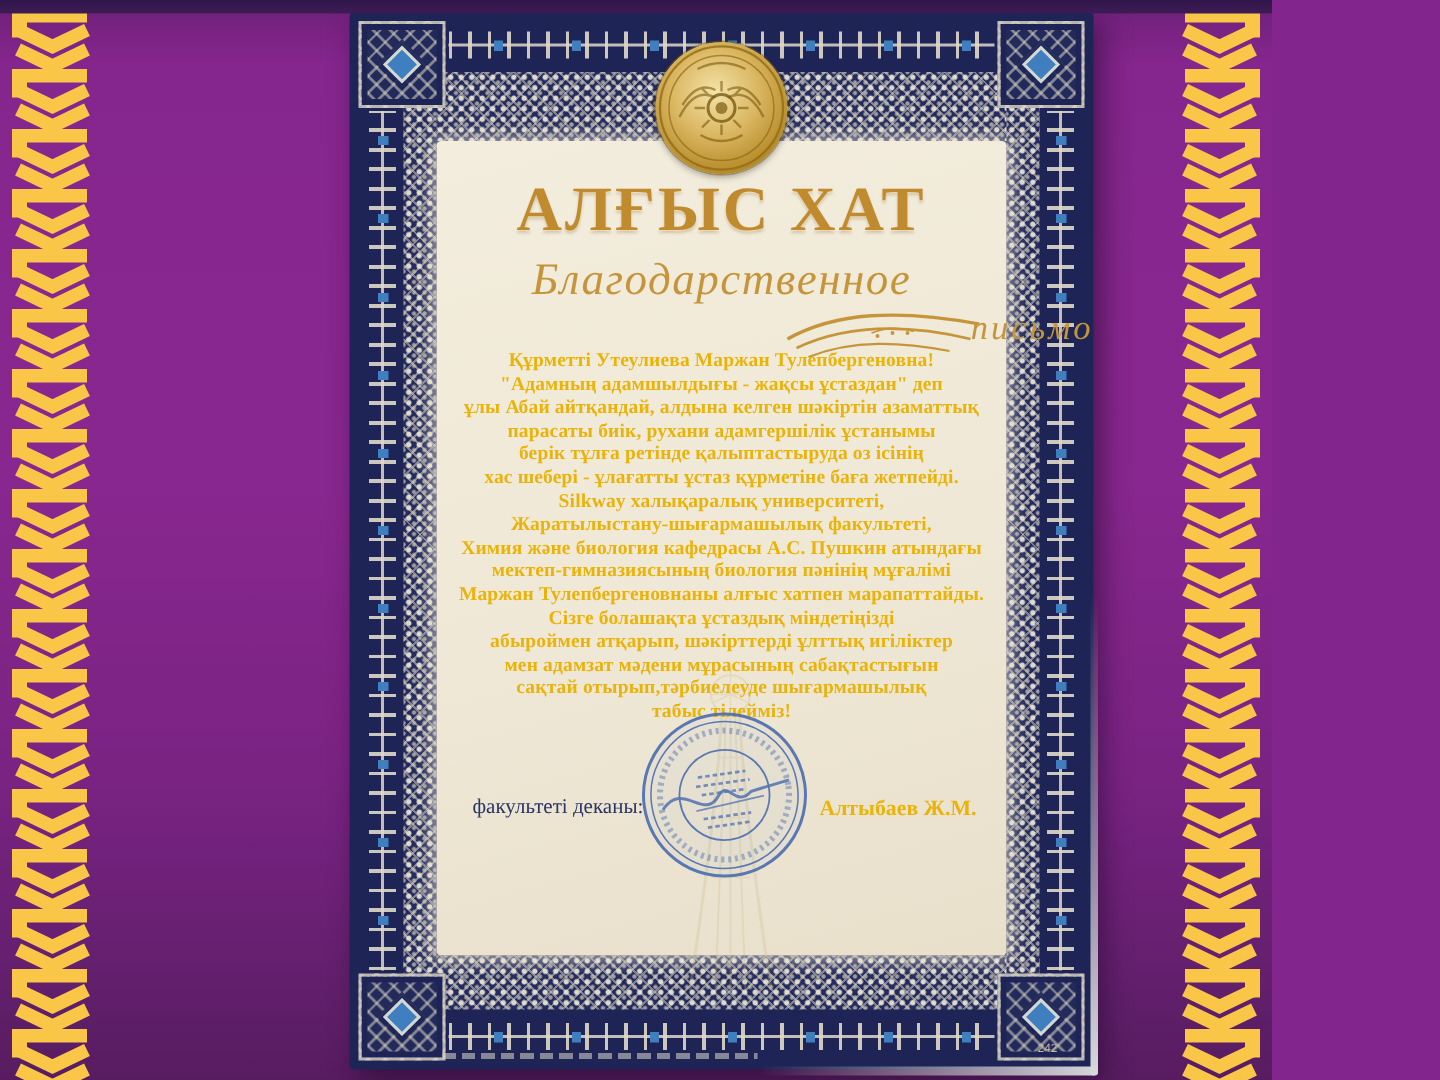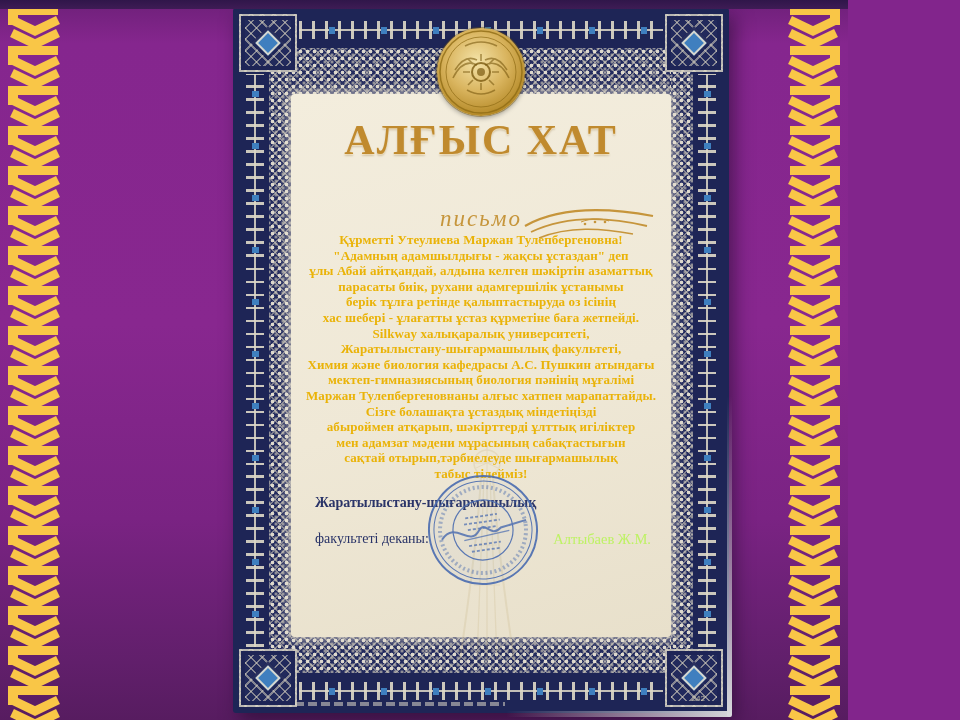--- a/index.html
+++ b/index.html
@@ -111,37 +111,37 @@
     font-size:42px;font-weight:bold;letter-spacing:2px;color:#C08A2E;
     text-shadow:0 1px 0 rgba(255,236,190,.45),0 2px 2px rgba(120,80,10,.25);
     z-index:4;
   }
   .subtitle1{
     position:absolute;top:162px;left:0;width:100%;text-align:center;
     font-size:30px;font-style:italic;color:#C6953B;letter-spacing:1px;
     z-index:4;
   }
   .subtitle2{
-    position:absolute;top:198px;left:0;width:100%;text-align:center;
+    position:absolute;top:198px;left:0;width:100%;text-align:right;
     font-size:23px;font-style:italic;color:#C6953B;letter-spacing:2px;
     z-index:4;
   }
   .flourish{position:absolute;left:288px;top:192px;z-index:4;}
   
   .body-text{
     position:absolute;top:224px;left:62px;right:62px;text-align:center;
     font-size:13px;line-height:15.6px;font-weight:bold;color:#eab308;
     white-space:pre-line;letter-spacing:.1px;z-index:4;
   }
   
   .watermark{position:absolute;left:199px;top:437px;width:110px;height:215px;opacity:.5;z-index:3;}
   
   .sig-dept1{position:absolute;top:487px;left:82px;font-size:14px;font-weight:bold;color:#2A3468;z-index:4;}
   .sig-dept2{position:absolute;top:523px;left:82px;font-size:14px;font-weight:normal;color:#2A3468;z-index:4;}
-  .sig-name{position:absolute;top:523px;right:78px;font-size:14.5px;font-weight:normal;color:#bef264;z-index:5;}
+  .sig-name{position:absolute;top:523px;right:78px;font-size:14.5px;font-weight:bold;color:#eab308;z-index:5;}
   .stamp{position:absolute;left:190px;top:462px;width:120px;height:120px;z-index:4;transform:rotate(-8deg);opacity:.9;}
   
   .fineprint{
     position:absolute;left:62px;bottom:7px;width:210px;height:4px;opacity:.65;
     background:repeating-linear-gradient(90deg,rgba(220,215,200,.85) 0 9px,transparent 9px 13px);
     z-index:4;
   }
   .footer-num{position:absolute;right:24px;bottom:10px;font-size:8px;color:#BFB9A6;z-index:4;font-family:"Liberation Sans",sans-serif;}
 </style>
 </head>
@@ -201,20 +201,21 @@
           <path d="M36,36 L31,31 M52,36 L57,31 M36,52 L31,57 M52,52 L57,57"></path>
           <path d="M16,50 Q26,30 40,37 M72,50 Q62,30 48,37"></path>
           <path d="M18,42 Q28,26 40,32 M70,42 Q60,26 48,32"></path>
           <path d="M30,62 Q44,70 58,62"></path>
           <path d="M28,18 Q44,10 60,18"></path>
         </g>
       </svg>
     </div>
 
     <div class="title">АЛҒЫС ХАТ</div>
+    <div class="subtitle1">Благодарственное</div>
     <div class="subtitle2">письмо</div>
 
     <div class="flourish">
       <svg width="140" height="44" viewBox="0 0 140 44" fill="none">
         <path d="M4,26 C36,8 78,6 132,16" stroke="#C6953B" stroke-width="2.2"></path>
         <path d="M10,32 C44,16 84,16 126,26" stroke="#C6953B" stroke-width="1.8"></path>
         <path d="M18,38 C48,26 80,28 112,34" stroke="#C6953B" stroke-width="1.4"></path>
         <path d="M60,22 C70,18 80,18 88,21" stroke="#C6953B" stroke-width="1"></path>
         <circle cx="64" cy="24" r="1.3" fill="#C6953B"></circle>
         <circle cx="74" cy="22" r="1.3" fill="#C6953B"></circle>
@@ -244,21 +245,20 @@
 Жаратылыстану-шығармашылық факультеті,
 Химия және биология кафедрасы А.С. Пушкин атындағы
 мектеп-гимназиясының биология пәнінің мұғалімі
 Маржан Тулепбергеновнаны алғыс хатпен марапаттайды.
 Сізге болашақта ұстаздық міндетіңізді
 абыроймен атқарып, шәкірттерді ұлттық игіліктер
 мен адамзат мәдени мұрасының сабақтастығын
 сақтай отырып,тәрбиелеуде шығармашылық
 табыс тілейміз!</div>
 
-    <div class="sig-dept1">Жаратылыстану-шығармашылық</div>
     <div class="sig-dept2">факультеті деканы:</div>
     <div class="sig-name">Алтыбаев Ж.М.</div>
 
     <div class="stamp">
       <svg viewBox="0 0 120 120" fill="none" stroke="#4A6CB0">
         <circle cx="60" cy="60" r="54" stroke-width="2" fill="rgba(74,108,176,.05)"></circle>
         <circle cx="60" cy="60" r="49" stroke-width="1"></circle>
         <circle cx="60" cy="60" r="43" stroke-width="4" stroke-dasharray="2 2.6" opacity=".5"></circle>
         <circle cx="60" cy="60" r="30" stroke-width="1.2"></circle>
         <g stroke-width="1.8" stroke-dasharray="3 2" opacity=".8">

